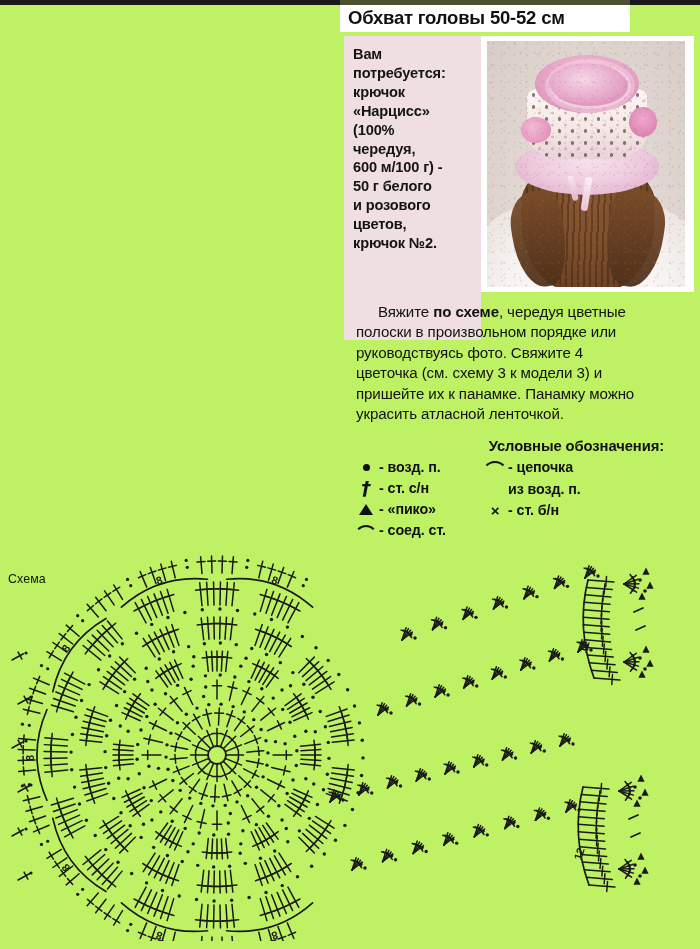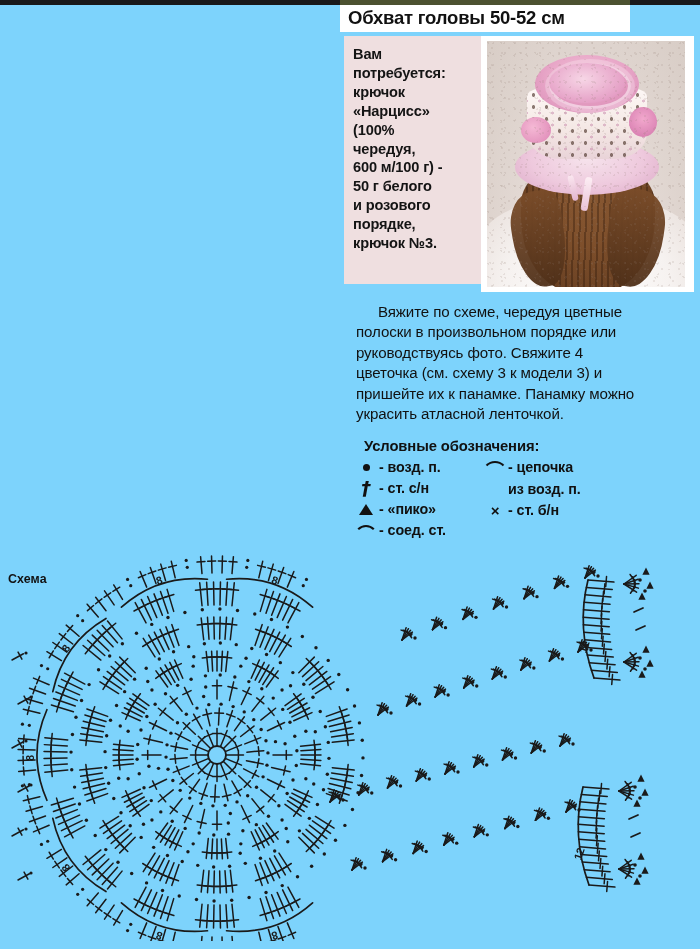--- a/index.html
+++ b/index.html
@@ -2,40 +2,40 @@
 <html lang="ru"><head>
 <meta charset="utf-8">
 <style>
   html,body{margin:0;padding:0;background:#ffffff;}
   body{
     width:700px;height:949px;position:relative;overflow:hidden;
     font-family:"Liberation Sans","DejaVu Sans",sans-serif;
     background:#f7f6f4;
     color:#111;
   }
-  .page{position:absolute;inset:0;background:#7dd3fc;}
+  .page{position:absolute;inset:0;background:#bef264;}
 
   
   #top-black-strip{position:absolute;left:0;top:0;width:700px;height:5px;background:#18181a;}
   #top-olive-strip{position:absolute;left:340px;top:0;width:290px;height:8px;background:#4c5230;}
 
   
   #header-bar{
     position:absolute;left:340px;top:5px;width:290px;height:27px;
     background:#ffffff;
   }
   #header-title{
     position:absolute;left:348px;top:7px;width:300px;
     font-size:18.5px;font-weight:bold;letter-spacing:-0.2px;
     color:#111;white-space:nowrap;
   }
 
   
   #materials-box{
-    position:absolute;left:344px;top:36px;width:137px;height:248px;
+    position:absolute;left:344px;top:36px;width:137px;height:304px;
     background:#efdfe0;
   }
   #materials-text{
     position:absolute;left:9px;top:9px;width:122px;
     font-size:14.6px;font-weight:bold;line-height:18.9px;
     color:#141414;letter-spacing:-0.15px;
   }
 
   
   #photo-frame{
@@ -110,26 +110,26 @@
   .ph-ribbon2{position:absolute;left:83px;top:134px;width:6px;height:26px;
     background:linear-gradient(180deg,#fbe7f0,#e2b5ce);transform:rotate(-13deg);border-radius:3px;}
 
   
   #intro-paragraph{
     position:absolute;left:356px;top:302px;width:292px;
     font-size:15.1px;line-height:20.4px;color:#111;
     text-align:left;letter-spacing:-0.1px;
   }
   #intro-paragraph .ind{display:inline-block;width:22px;}
-  #intro-paragraph b{font-weight:normal;}
+  #intro-paragraph b{font-weight:bold;}
 
   
   #legend{position:absolute;left:364px;top:438px;width:300px;}
   #legend-title{
-    font-size:14.8px;font-weight:bold;color:#111;margin:0 0 5px 0;letter-spacing:-0.1px;
+    font-size:14.8px;font-weight:bold;color:#111;margin:0 0 5px 0;letter-spacing:-0.1px;text-align:right;
   }
   #legend-cols{position:relative;height:90px;}
   .lg-col{position:absolute;top:0;}
   .lg-col.left{left:-11px;width:150px;}
   .lg-col.right{left:118px;width:185px;}
   .lg-row{display:flex;align-items:flex-start;height:21px;}
   .lg-sym{width:26px;flex:0 0 26px;display:flex;align-items:center;justify-content:center;
     height:17px;position:relative;}
   .lg-txt{font-size:14.3px;font-weight:bold;color:#111;line-height:17px;white-space:nowrap;
     letter-spacing:-0.1px;}
@@ -141,21 +141,21 @@
   .sym-tri{width:0;height:0;border-left:7px solid transparent;border-right:7px solid transparent;
     border-bottom:11px solid #111;}
   .sym-arcs{width:20px;height:10px;border:2.4px solid #111;border-bottom:none;
     border-radius:12px 12px 0 0;border-left-color:transparent;border-right-color:transparent;}
   .sym-chain{width:28px;height:11px;border:2.6px solid #111;border-bottom:none;
     border-radius:16px 16px 0 0;border-left-color:transparent;border-right-color:transparent;}
   .sym-x{font-size:15px;font-weight:bold;color:#111;line-height:15px;}
 
   
   #schema-label{
-    position:absolute;left:8px;top:572px;font-size:12.4px;font-weight:bold;color:#111;
+    position:absolute;left:8px;top:572px;font-size:12.4px;font-weight:normal;color:#111;
     letter-spacing:0.1px;
   }
 
   
   #chart-area{position:absolute;left:0px;top:540px;width:700px;height:401px;}
   #chart-svg{position:absolute;left:0;top:0;width:700px;height:401px;}
   .st{stroke:#1a1a1a;fill:none;stroke-linecap:round;}
   .stf{fill:#1a1a1a;stroke:none;}
   .arcL{stroke:#1a1a1a;fill:none;stroke-width:1.7;stroke-linecap:round;}
   .num{font-family:"Liberation Sans",sans-serif;font-size:11px;fill:#1a1a1a;font-weight:bold;}
@@ -175,22 +175,22 @@
     <div id="materials-text">
         <div>Вам</div>
         <div>потребуется:</div>
         <div>крючок</div>
         <div>«Нарцисс»</div>
         <div>(100%</div>
         <div>чередуя,</div>
         <div>600 м/100 г) -</div>
         <div>50 г белого</div>
         <div>и розового</div>
-        <div>порядке,</div>
-        <div>крючок №3.</div>
+        <div>цветов,</div>
+        <div>крючок №2.</div>
       </div>
   </div>
 
   <div id="photo-frame">
     <div id="photo">
       <div class="ph-bg"></div>
       <div class="ph-pillow"></div>
       <div class="ph-hair"></div>
       <div class="ph-hair2"></div>
       <div class="ph-hair3"></div>

